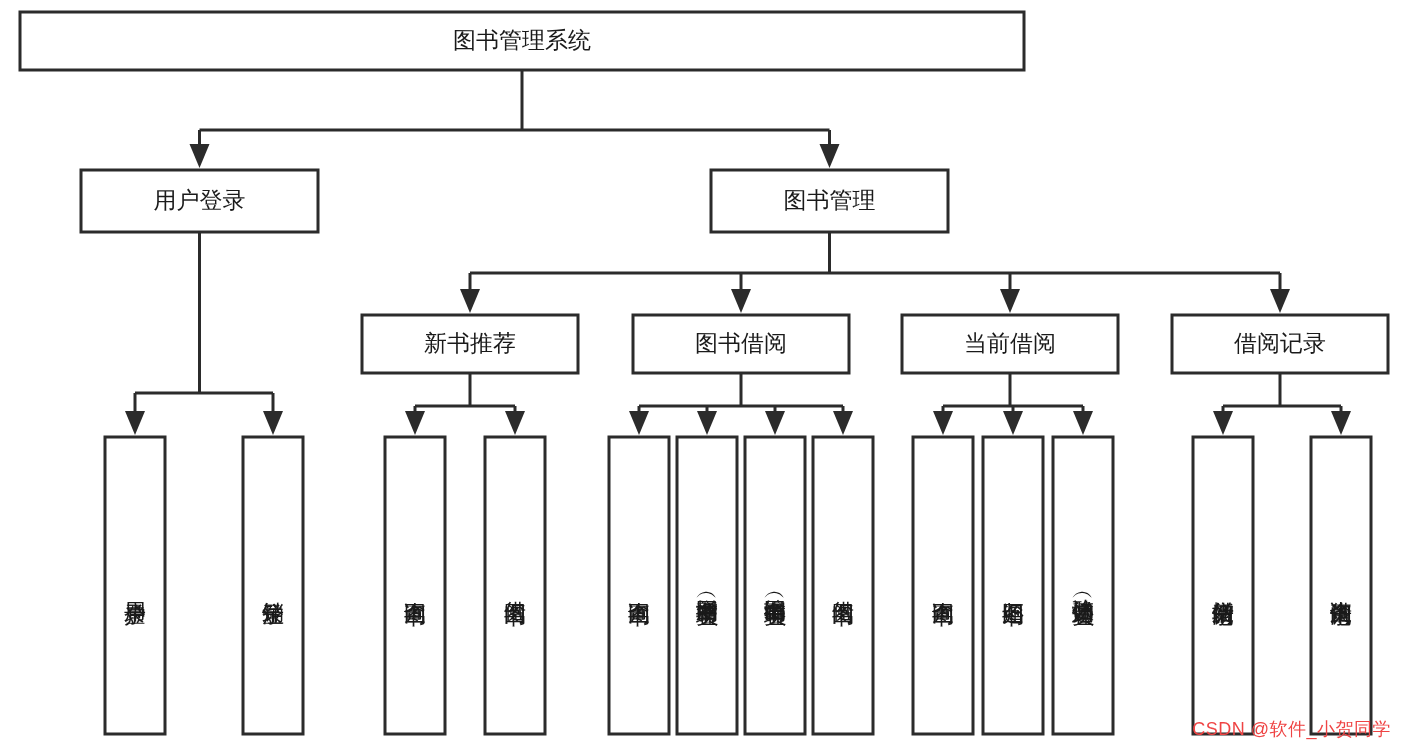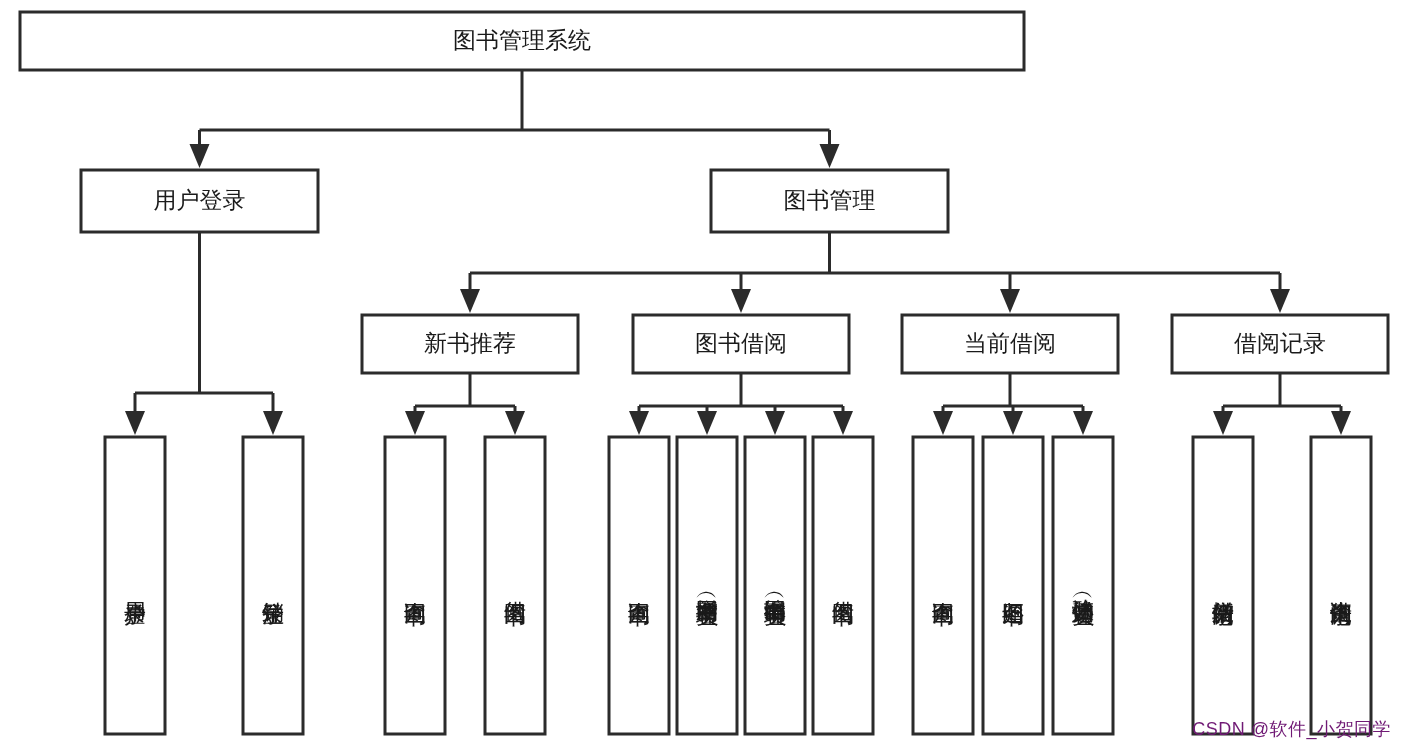--- a/index.html
+++ b/index.html
@@ -64,21 +64,21 @@
     letter-spacing: 1px;
     white-space: nowrap;
     text-align: center;
   }
   #watermark {
     position: absolute;
     right: 14px;
     bottom: 6px;
     font-family: "Liberation Sans", "DejaVu Sans", sans-serif;
     font-size: 18px;
-    color: #701a75;
+    color: #ef4444;
     letter-spacing: 0.5px;
     user-select: none;
     padding-left: 17px;
   }
 </style>
 </head>
 <body>
 
 <div id="diagram-root">
   <svg class="flowchart" viewBox="0 0 1405 747">

